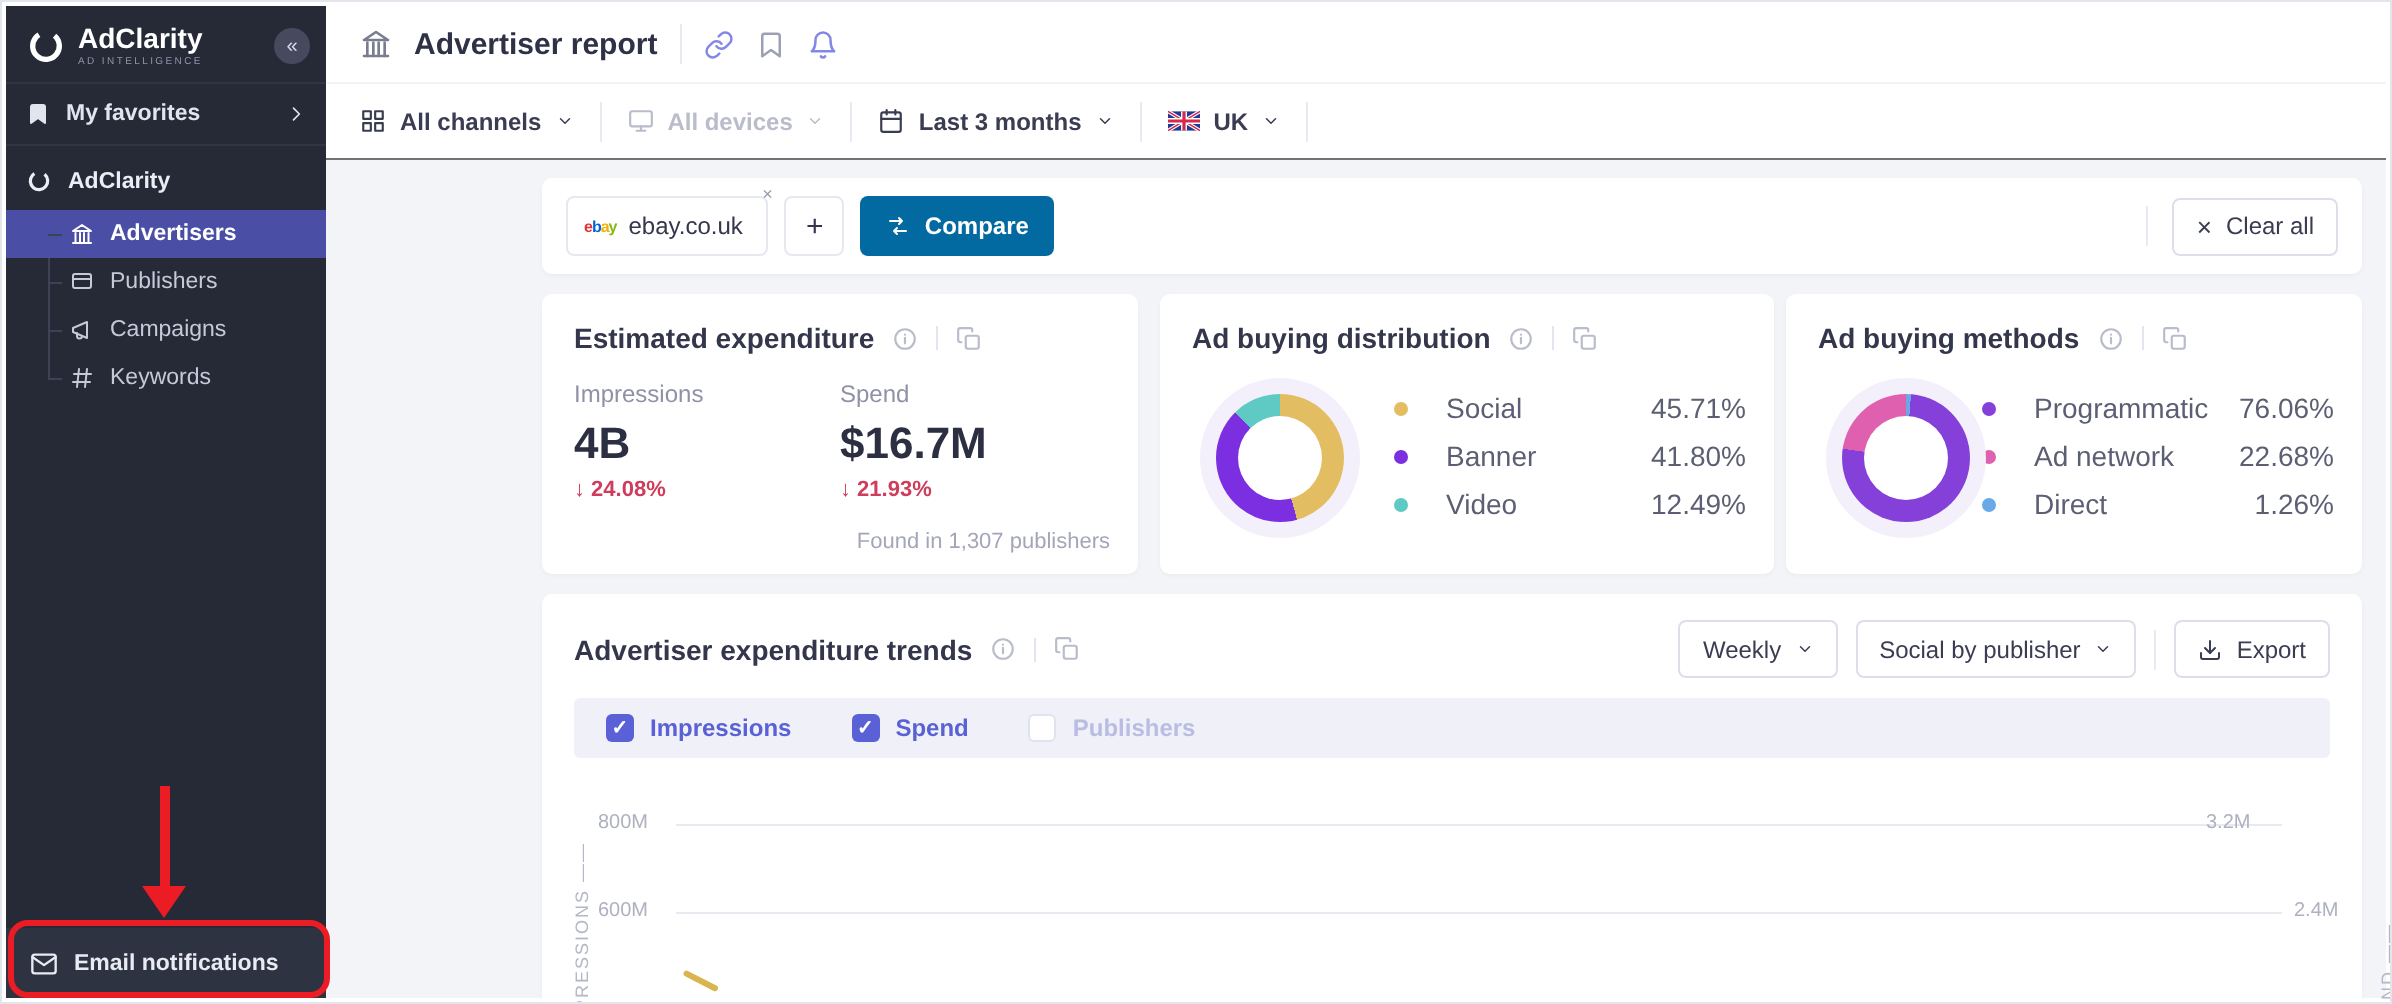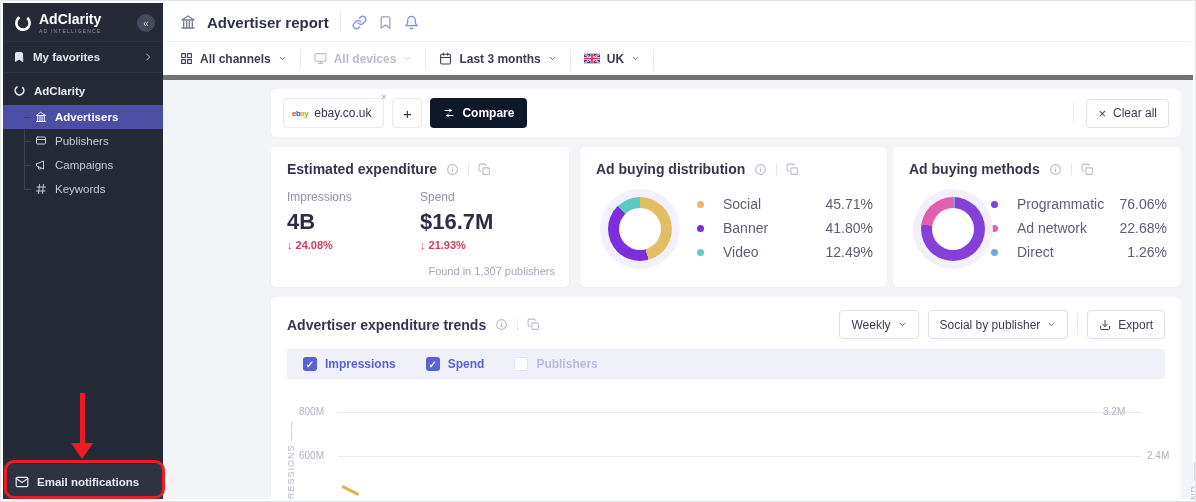--- a/index.html
+++ b/index.html
@@ -27,31 +27,31 @@
   
   .anno-box { position:absolute; left:3px; top:459px; width:161px; height:39px; border:3px solid #ec1c24; border-radius:10px; z-index:40; pointer-events:none; }
   .anno-line { position:absolute; left:79px; top:392px; width:5px; height:52px; background:#ec1c24; z-index:40; pointer-events:none; }
   .anno-head { position:absolute; left:70px; top:442px; width:0; height:0; border-left:11px solid transparent; border-right:11px solid transparent; border-top:16px solid #ec1c24; z-index:40; pointer-events:none; }
 
   
   .main { position:absolute; left:162px; top:2px; right:2px; bottom:2px; background:#f3f4f8; }
   .topbar { position:absolute; left:0; top:0; right:0; height:38px; background:#fff; display:flex; align-items:center; gap:11px; padding:0 17px; }
   .page-title { font-size:15px; font-weight:bold; color:#2f3147; }
   .vsep { width:1px; height:20px; background:#e8eaf1; }
-  .filterbar { position:absolute; left:0; top:38px; right:0; height:39px; background:#fff; border-top:1px solid #f2f3f7; border-bottom:5px solid #737373; display:flex; align-items:center; gap:13px; padding:0 17px; font-size:12px; color:#3a3d52; font-weight:bold; }
+  .filterbar { position:absolute; left:0; top:38px; right:0; height:39px; background:#fff; border-top:1px solid #f2f3f7; border-bottom:1px solid #737373; display:flex; align-items:center; gap:13px; padding:0 17px; font-size:12px; color:#3a3d52; font-weight:bold; }
   .f-item { display:flex; align-items:center; gap:7px; cursor:pointer; }
   .f-item.disabled { color:#b9bcca; cursor:default; }
 
   .card { position:absolute; background:#fff; border-radius:5px; box-shadow:0 1px 2px rgba(40,44,63,.04); }
   .compare-card { left:108px; top:86px; width:910px; height:48px; display:flex; align-items:center; gap:8px; padding:0 12px; }
   .chip { position:relative; display:flex; align-items:center; gap:6px; height:30px; padding:0 12px 0 8px; background:#fff; border:1px solid #e6e8f0; border-radius:4px; font-size:12px; color:#34364c; }
   .chip-x { position:absolute; top:-7px; right:-3px; font-size:9px; color:#9a9db1; cursor:pointer; }
   .ebay-logo { font-size:8px; font-weight:bold; letter-spacing:-.5px; }
   .plus-btn { width:30px; height:30px; border:1px solid #e6e8f0; border-radius:4px; background:#fff; font-size:15px; color:#34364c; cursor:pointer; }
-  .compare-btn { height:30px; background:#0f172a; color:#fff; border:none; border-radius:4px; font-size:12px; font-weight:bold; display:flex; align-items:center; gap:7px; padding:0 13px; cursor:pointer; }
+  .compare-btn { height:30px; background:#0369a1; color:#fff; border:none; border-radius:4px; font-size:12px; font-weight:bold; display:flex; align-items:center; gap:7px; padding:0 13px; cursor:pointer; }
   .clear-wrap { margin-left:auto; display:flex; align-items:center; gap:12px; }
   .btn { height:29px; border:1px solid #dcdfe9; border-radius:4px; background:#fff; font-size:12px; color:#3a3d52; display:flex; align-items:center; gap:7px; padding:0 11px; cursor:pointer; }
 
   .card-h { display:flex; align-items:center; gap:9px; padding:14px 16px 0; }
   .card-title { font-size:14px; font-weight:bold; color:#34364c; }
   .isep { width:1px; height:12px; background:#e3e5ee; }
   .icon-btn { display:flex; align-items:center; cursor:pointer; color:#b9bccb; background:none; border:none; }
 
   .stat-card1 { left:108px; top:144px; width:298px; height:140px; }
   .stat-card2 { left:417px; top:144px; width:307px; height:140px; }

